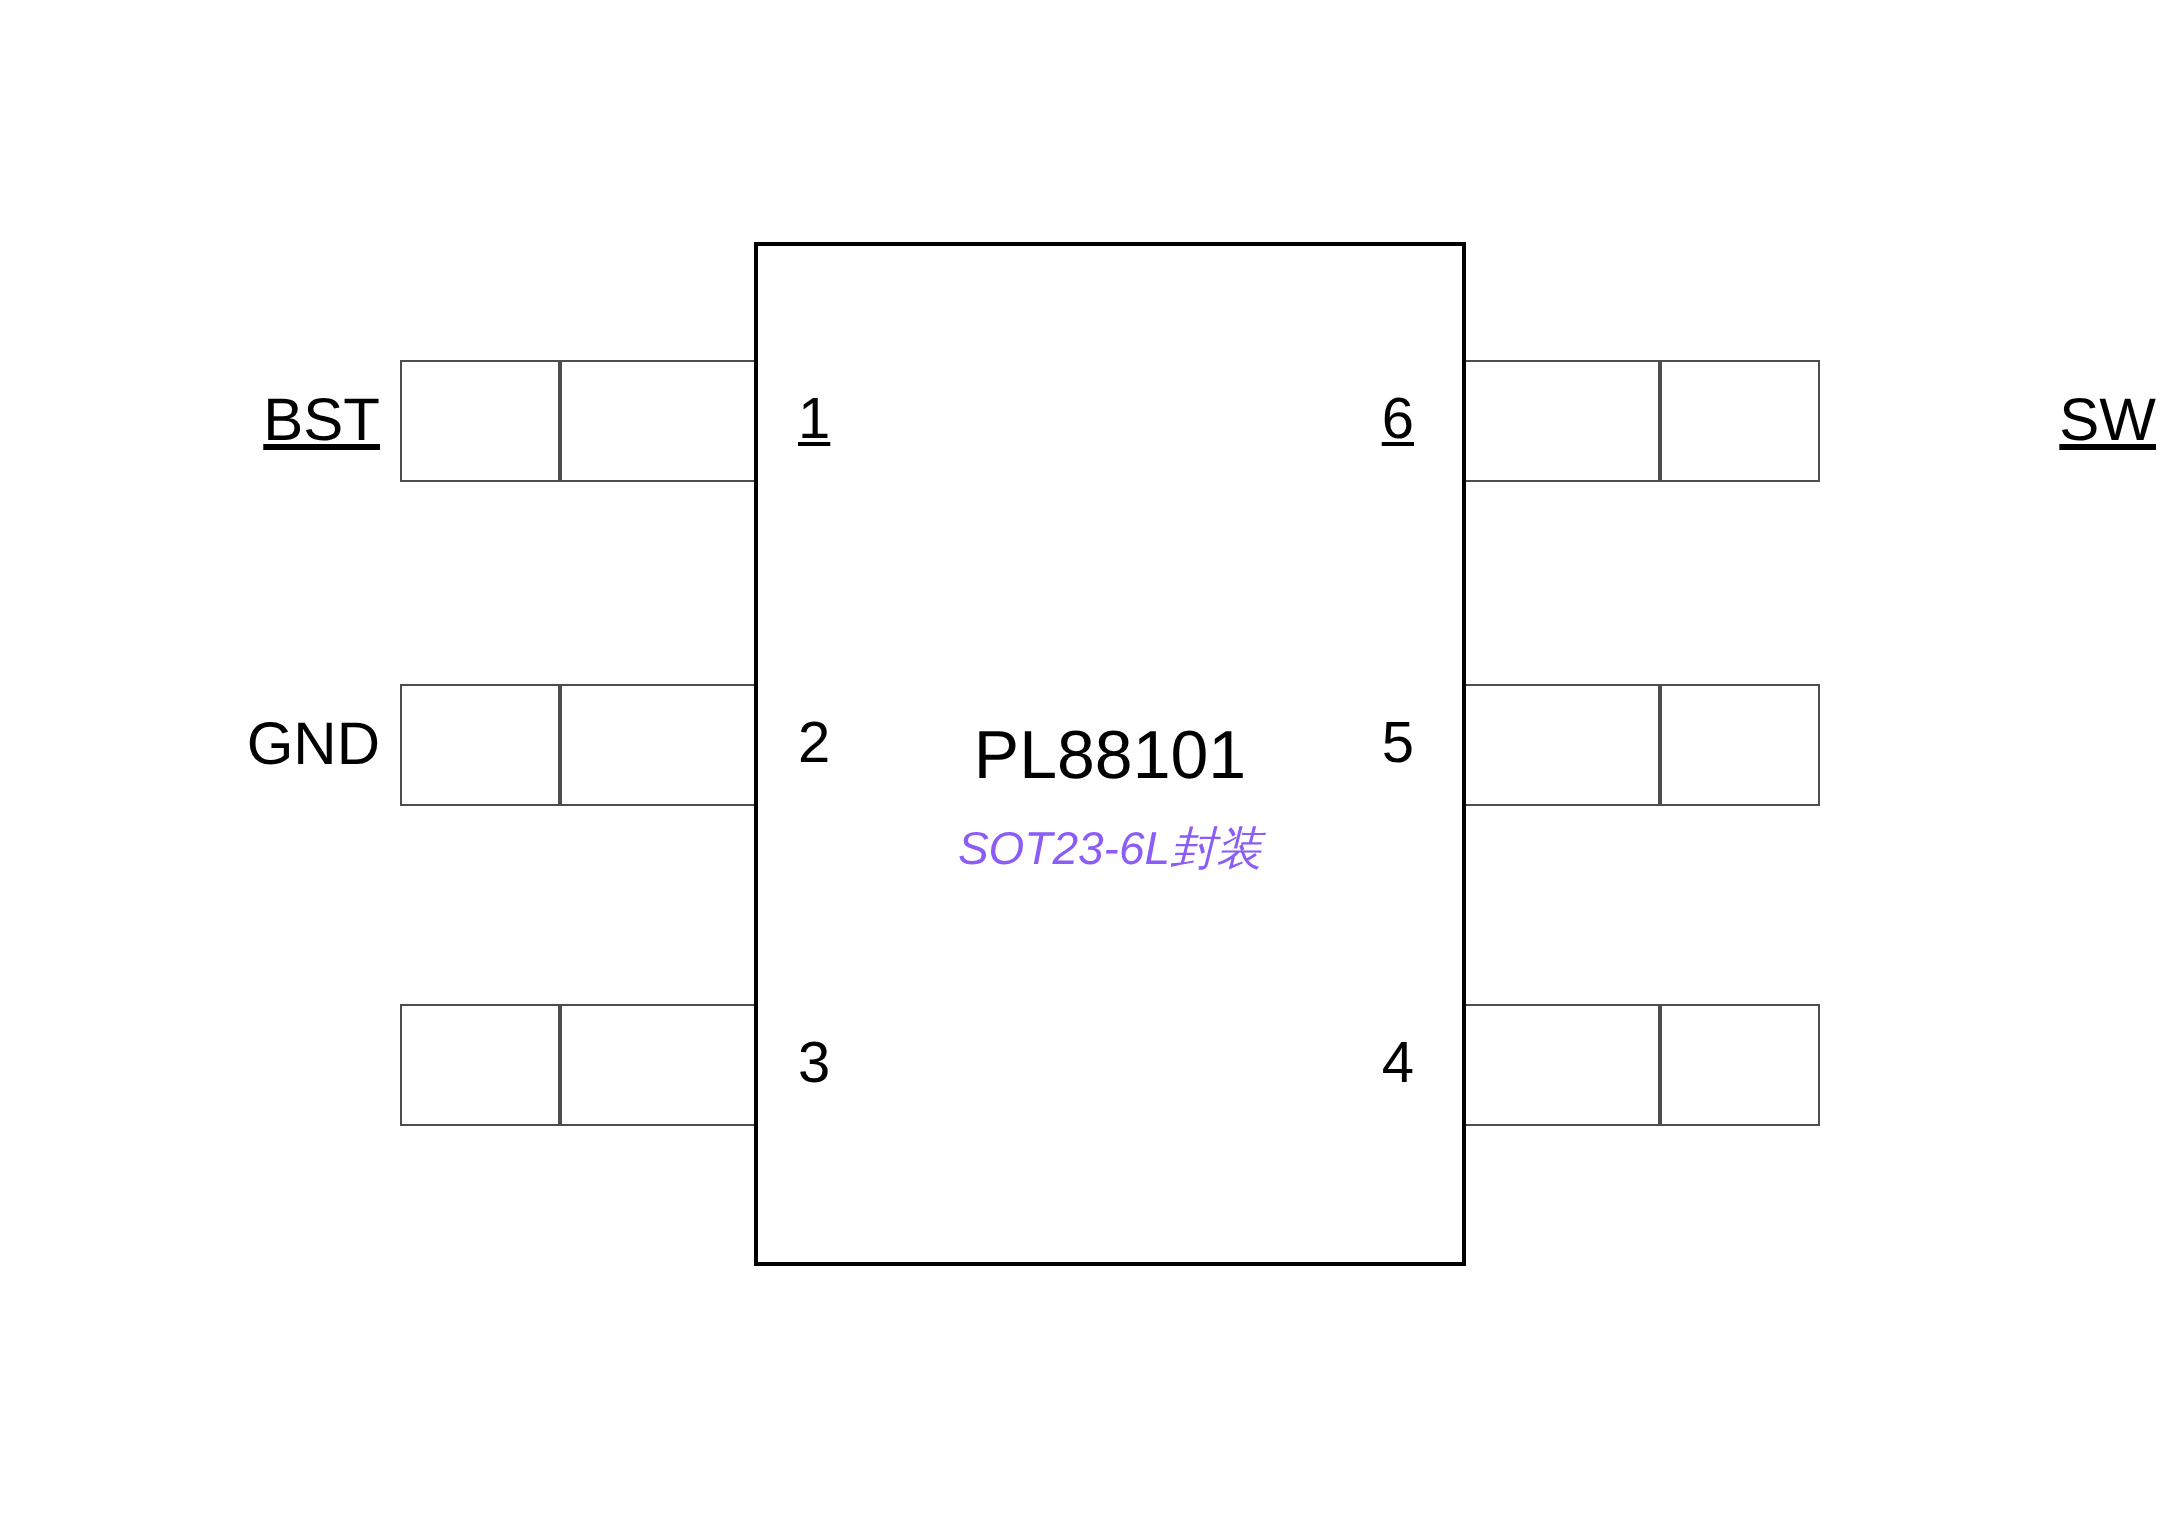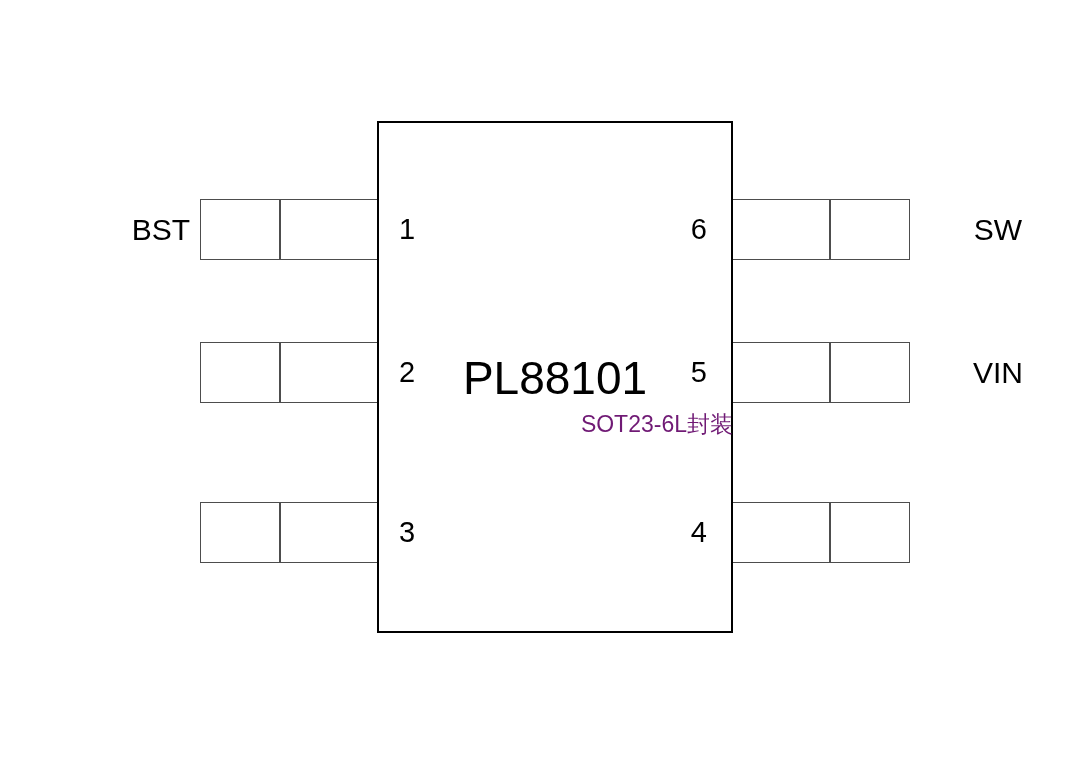--- a/index.html
+++ b/index.html
@@ -45,21 +45,21 @@
     top: 0;
     bottom: 0;
     width: 1.5px;
     background: #4d4d4d;
   }
   .pad.side-left  { left: 200px; }
   .pad.side-left  .divider { left: 78px; }
   .pad.side-right { left: 732px; }
   .pad.side-right .divider { left: 96px; }
 
-  .row1 { top: 199px; }
+  .row1 { top: 180px; text-decoration: underline; }
   .row2 { top: 342px; }
   .row3 { top: 502px; }
 
   
   .pin-number {
     position: absolute;
     height: 61px;
     line-height: 61px;
     font-size: 29px;
     color: #000000;
@@ -73,84 +73,85 @@
   .pin-label {
     position: absolute;
     height: 61px;
     line-height: 61px;
     font-size: 30px;
     color: #000000;
     z-index: 3;
     white-space: nowrap;
   }
   .pin-label.side-left  { left: 40px;  width: 150px; text-align: right; }
-  .pin-label.side-right { left: 918px; width: 160px; text-align: center; }
+  .pin-label.side-right { left: 918px; width: 160px; text-align: right; }
 
   
   .part-number {
     position: absolute;
     left: 377px;
     top: 358px;
     width: 356px;
     text-align: center;
-    font-size: 46px;
+    font-size: 34px;
     line-height: 40px;
     color: #000000;
     z-index: 3;
     white-space: nowrap;
   }
   .package-label {
     position: absolute;
     left: 377px;
     top: 409px;
     width: 356px;
-    text-align: right;
+    text-align: center;
     font-size: 23px;
     line-height: 30px;
-    color: #701a75;
+    color: #8b5cf6;
     z-index: 3;
     white-space: nowrap;
+    font-style: italic;
   }
 </style>
 </head>
 <body>
 
 <div class="stage">
 
   <div class="chip-body"></div>
 
   <div class="part-number">PL88101</div>
   <div class="package-label">SOT23-6L封装</div>
 
   <div class="pin-label side-left row1">BST</div>
   <div class="pad side-left row1">
       <div class="divider"></div>
     </div>
   <div class="pin-number side-left row1">1</div>
 
+  <div class="pin-label side-left row2">GND</div>
   <div class="pad side-left row2">
       <div class="divider"></div>
     </div>
   <div class="pin-number side-left row2">2</div>
 
   <div class="pad side-left row3">
       <div class="divider"></div>
     </div>
   <div class="pin-number side-left row3">3</div>
 
   <div class="pin-number side-right row1">6</div>
   <div class="pad side-right row1">
       <div class="divider"></div>
     </div>
   <div class="pin-label side-right row1">SW</div>
 
   <div class="pin-number side-right row2">5</div>
   <div class="pad side-right row2">
       <div class="divider"></div>
     </div>
-  <div class="pin-label side-right row2">VIN</div>
 
   <div class="pin-number side-right row3">4</div>
   <div class="pad side-right row3">
       <div class="divider"></div>
     </div>
 
 </div>
 
 </body></html>

